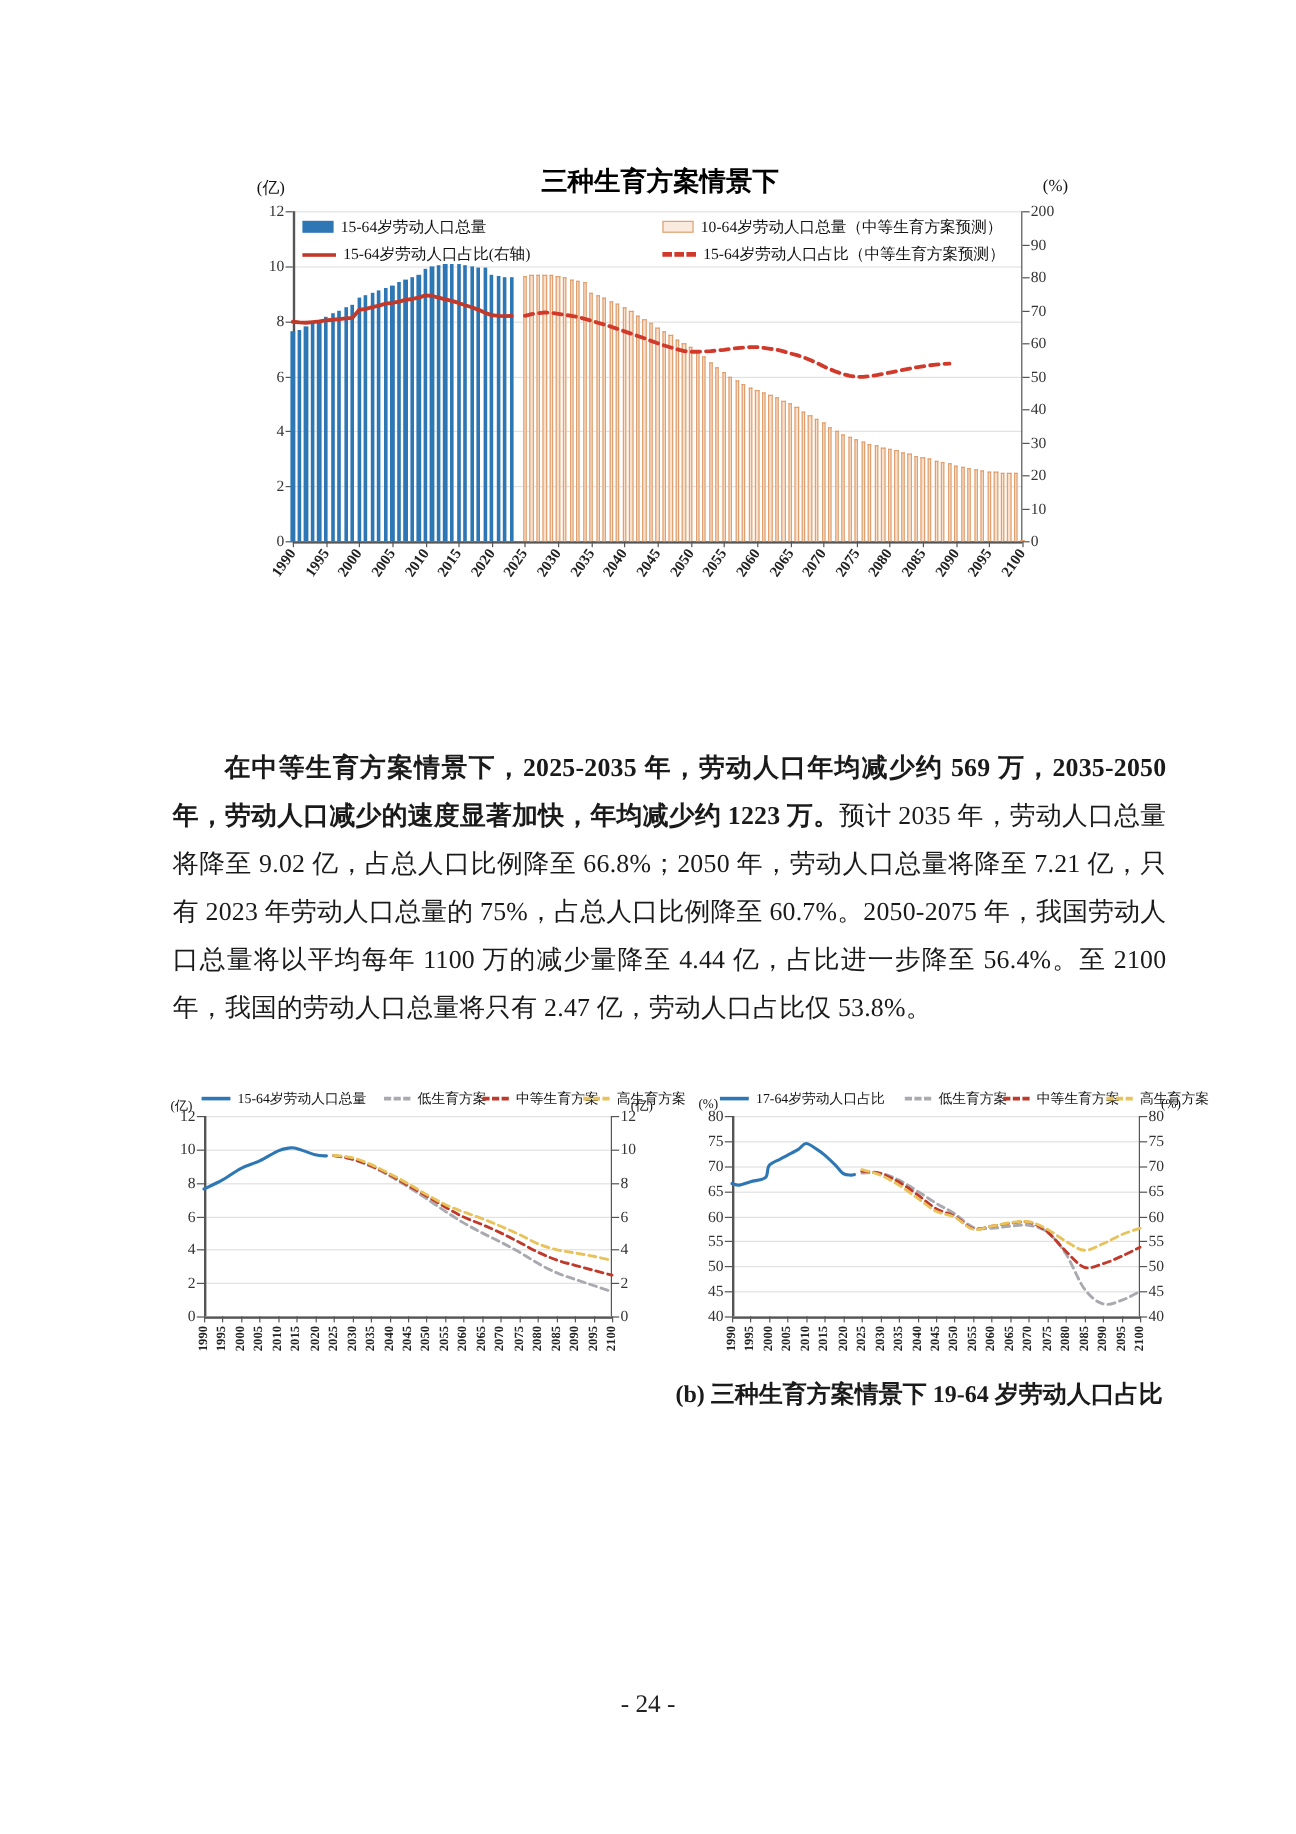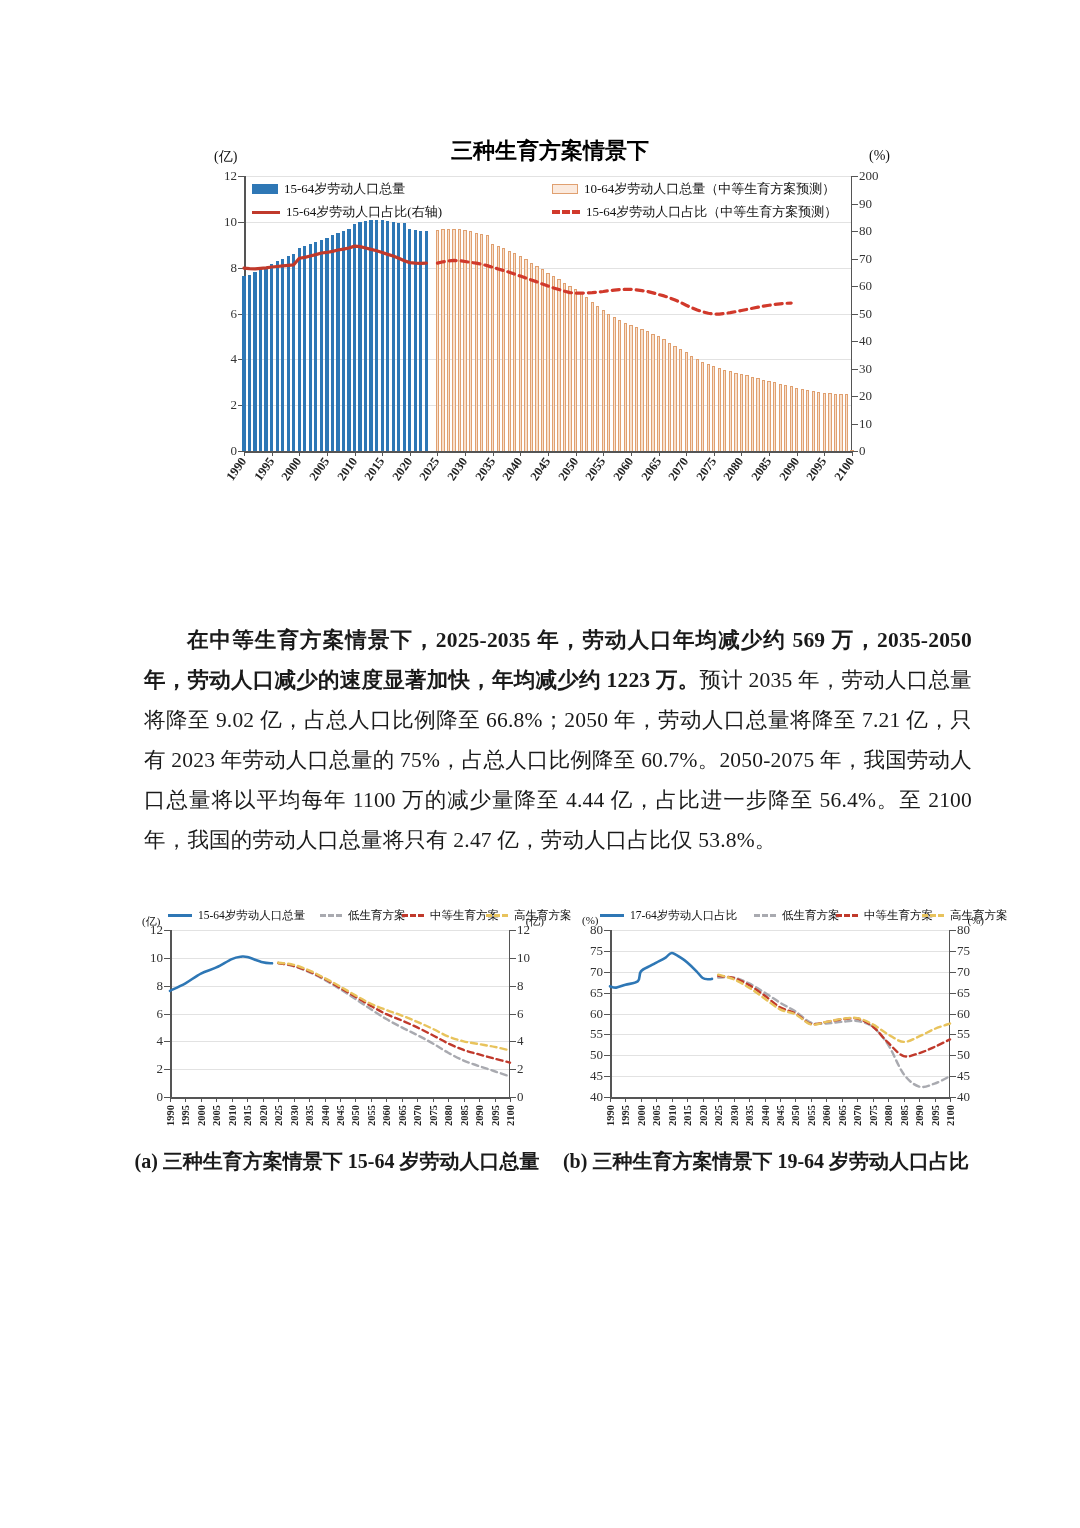--- a/index.html
+++ b/index.html
@@ -675,19 +675,19 @@
     <div class="legend small" style="left:262px;top:8px;">
       <span class="swatch-dash" style="width:22px;border-top-color:#c0392b;"></span>
       <span>中等生育方案</span>
     </div>
     <div class="legend small" style="left:348px;top:8px;">
       <span class="swatch-dash" style="width:22px;border-top-color:#e8c35c;"></span>
       <span>高生育方案</span>
     </div>
   </div>
 
-  <div class="subcap" style="left:128px;top:1148px;width:418px;">(a) 三种生育方案情景下 15-64 岁劳动人口总量</div>
   <div class="subcap" style="left:556px;top:1148px;width:420px;">(b) 三种生育方案情景下 19-64 岁劳动人口占比</div>
 
 
 
+  <div class="pagenum" style="top:1408px;">- 24 -</div>
 
 </div>
 
 </body></html>

